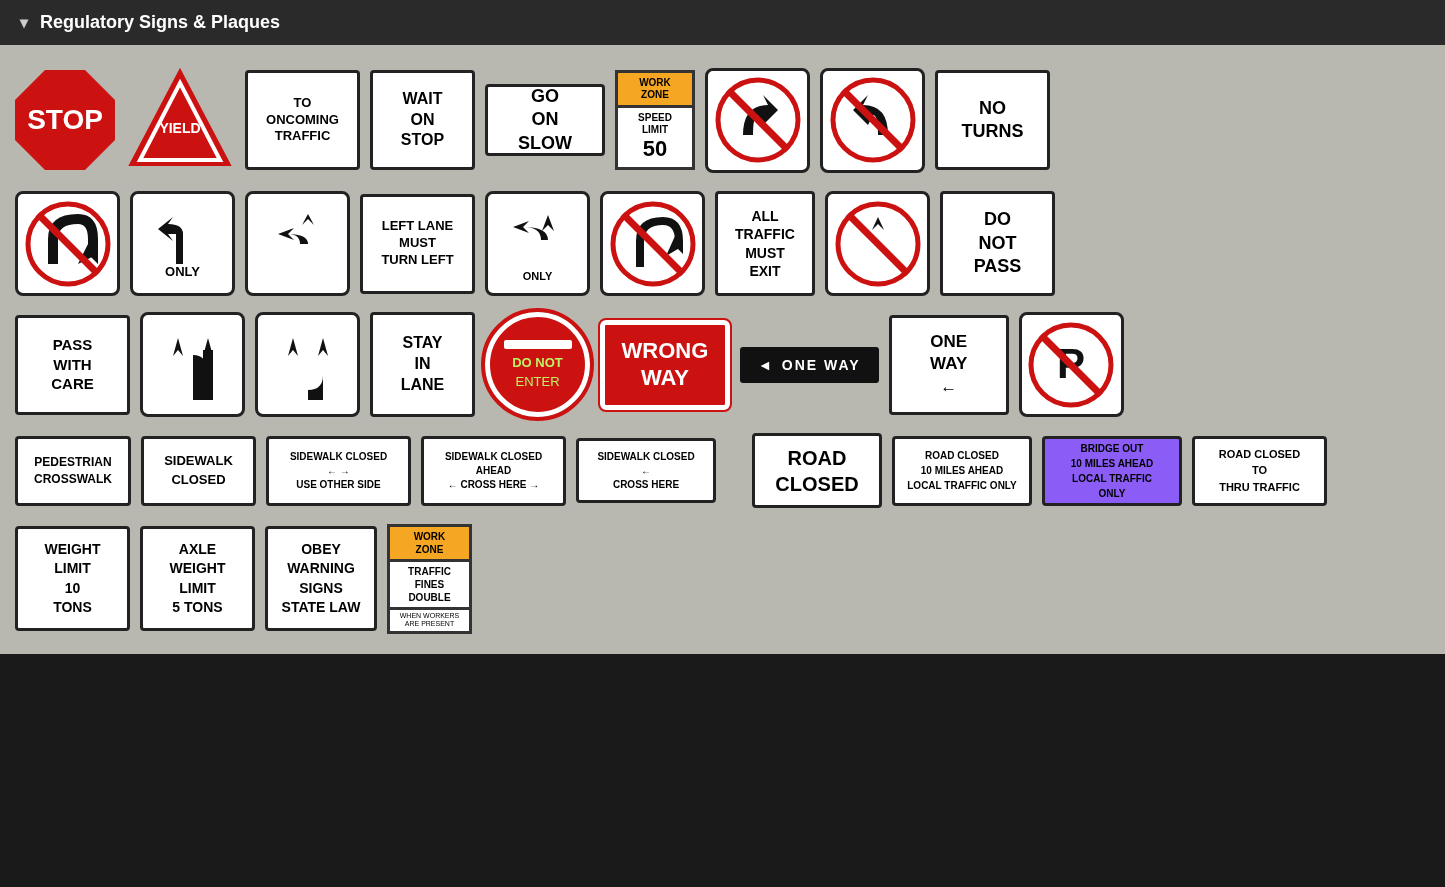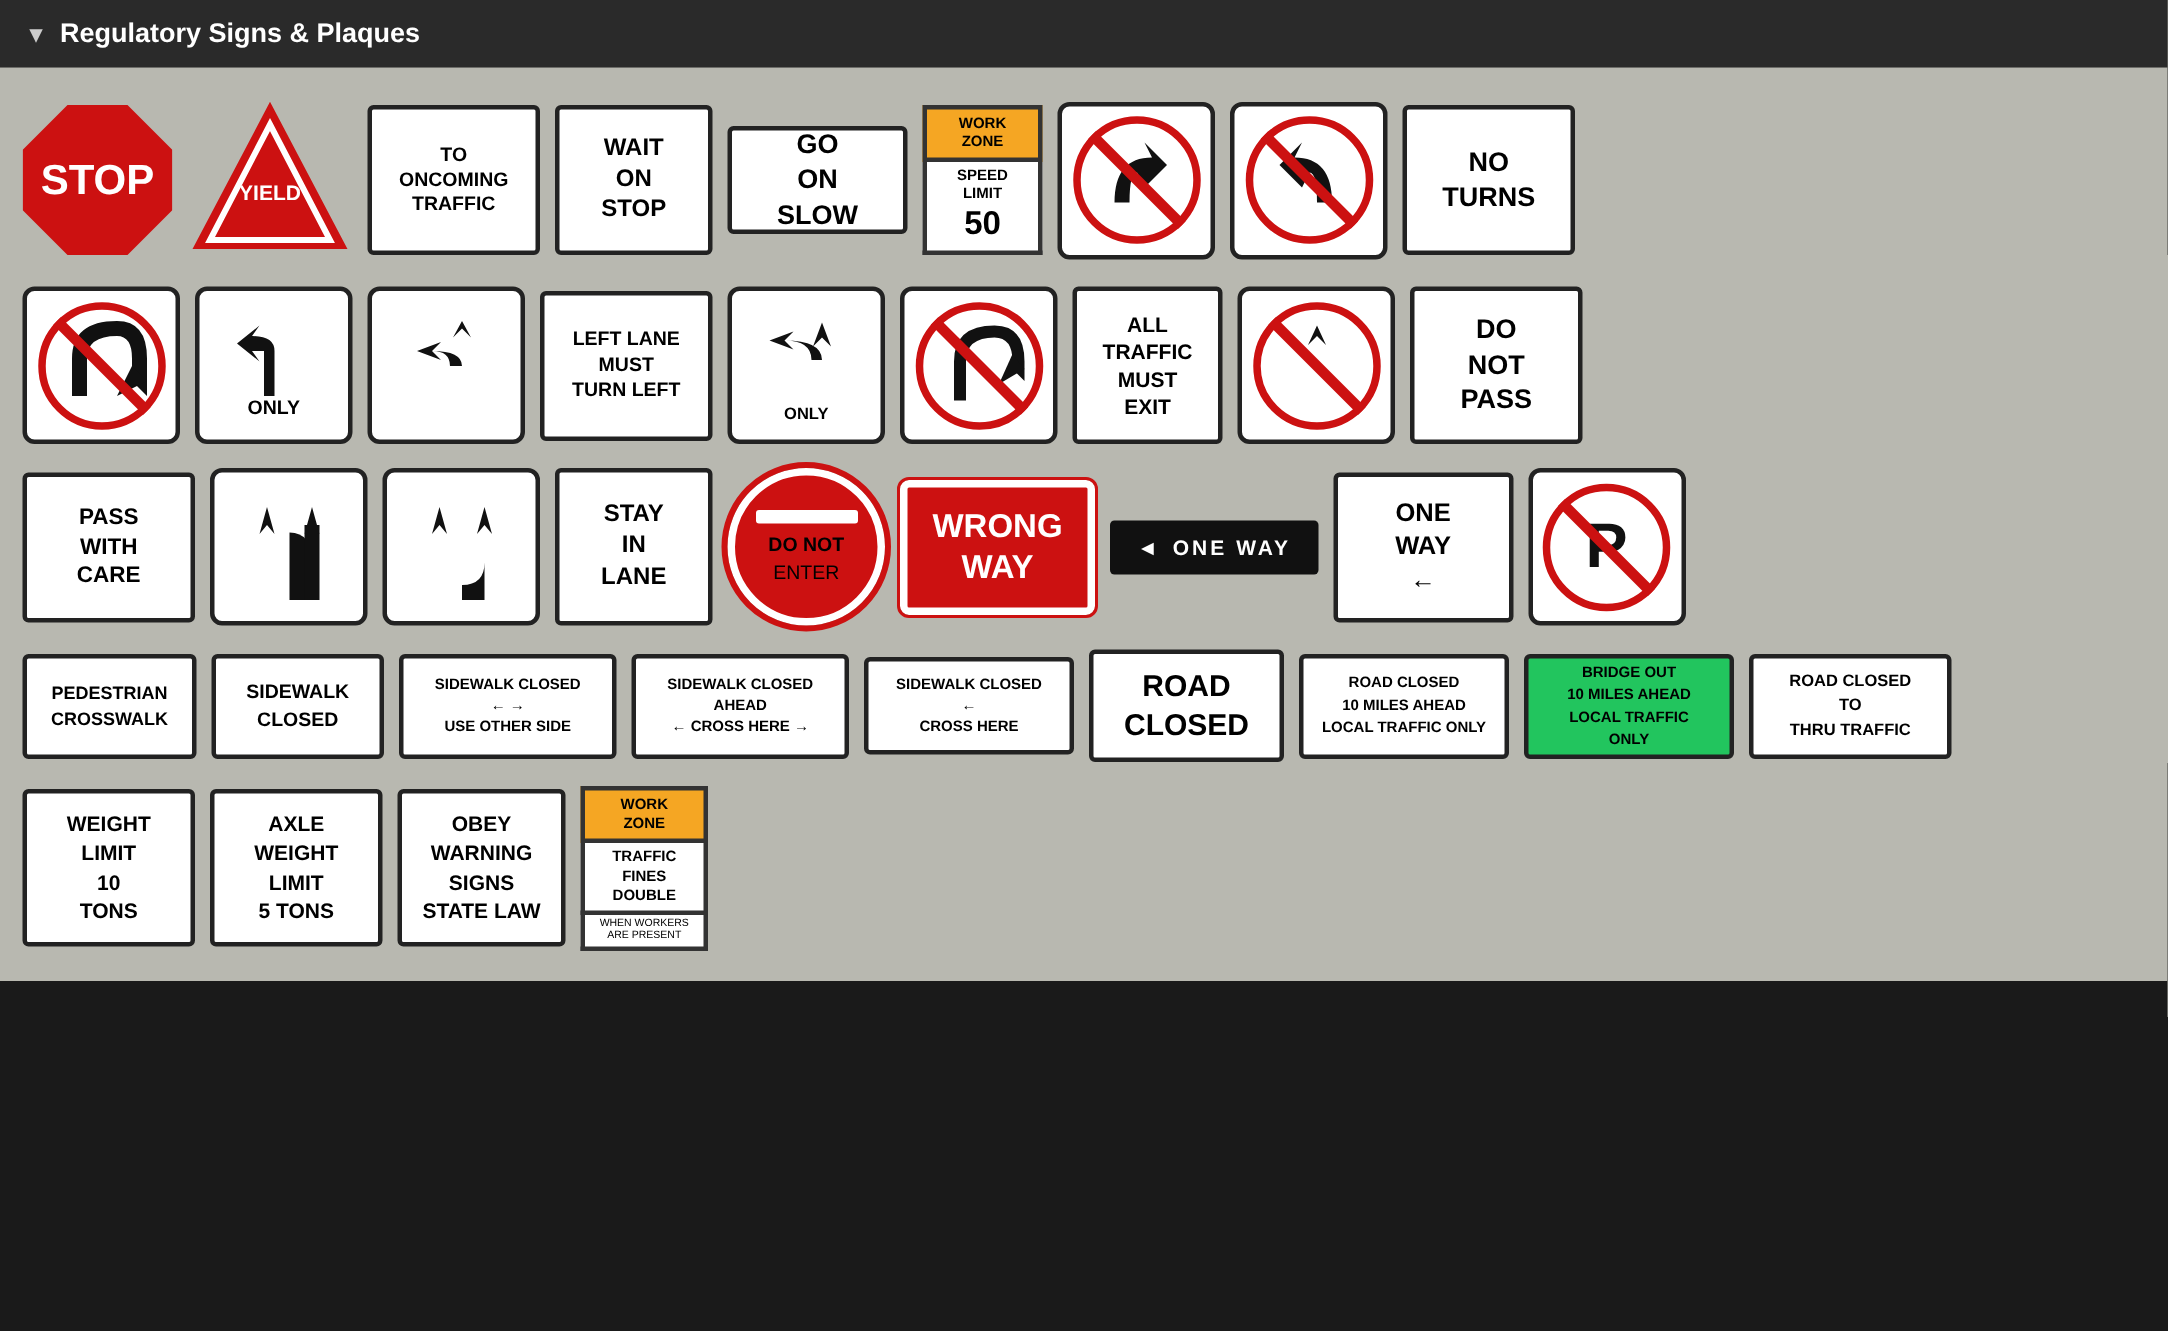--- a/index.html
+++ b/index.html
@@ -179,21 +179,21 @@
 
       <div style="width:105px;height:105px;border-radius:8px;background:#fff;border:3px solid #222;display:flex;align-items:center;justify-content:center;">
         <svg width="80" height="90" viewBox="0 0 80 90">
           <path d="M25 80 L25 30 L20 36 L25 18 L30 36 L25 30 L25 80 Z" fill="#111"></path>
           <path d="M55 80 L55 30 L50 36 L55 18 L60 36 L55 30 L55 55 Q55 70 40 70 L40 80 Z" fill="#111"></path>
         </svg>
       </div>
 
       <div style="width:105px;height:105px;background:#fff;border:3px solid #222;border-radius:4px;display:flex;align-items:center;justify-content:center;text-align:center;font-weight:900;font-size:16px;line-height:1.3;padding:5px;">STAY<br>IN<br>LANE</div>
 
-      <div style="width:105px;height:105px;border-radius:50%;background:#cc1111;border:5px solid #fff;outline:4px solid #cc1111;display:flex;flex-direction:column;align-items:center;justify-content:center;color:#000000;font-size:14px;font-weight:900;gap:4px;">
+      <div style="width:105px;height:105px;border-radius:50%;background:#cc1111;border:5px solid #fff;outline:4px solid #cc1111;display:flex;flex-direction:column;align-items:center;justify-content:center;color:#bef264;font-size:14px;font-weight:900;gap:4px;">
         <div style="background:#fff;height:9px;width:68px;border-radius:2px;"></div>
         <div style="font-size:13px;font-weight:900;margin-top:2px;">DO NOT</div>
         <div style="font-size:13px;font-weight:400;">ENTER</div>
       </div>
 
       <div style="background:#cc1111;color:#fff;width:130px;height:90px;border-radius:6px;display:flex;align-items:center;justify-content:center;font-size:22px;font-weight:900;text-align:center;border:5px solid #fff;outline:2px solid #cc1111;line-height:1.2;">WRONG<br>WAY</div>
 
       <div style="background:#111;color:#fff;padding:10px 18px;display:flex;align-items:center;gap:8px;font-size:14px;font-weight:900;letter-spacing:2px;border-radius:3px;">
         <span>◄</span>
         <span>ONE WAY</span>
@@ -215,25 +215,25 @@
       <div style="width:116px;height:70px;background:#fff;border:3px solid #222;border-radius:4px;display:flex;align-items:center;justify-content:center;text-align:center;font-weight:900;font-size:12px;line-height:1.4;padding:17px;">PEDESTRIAN<br>CROSSWALK</div>
 
       <div style="width:115px;height:70px;background:#fff;border:3px solid #222;border-radius:4px;display:flex;align-items:center;justify-content:center;text-align:center;font-weight:900;font-size:13px;line-height:1.4;padding:8px;">SIDEWALK<br>CLOSED</div>
 
       <div style="width:145px;height:70px;background:#fff;border:3px solid #222;border-radius:4px;display:flex;align-items:center;justify-content:center;text-align:center;font-weight:900;font-size:10px;line-height:1.4;padding:5px;">SIDEWALK CLOSED<br>← →<br>USE OTHER SIDE</div>
 
       <div style="width:145px;height:70px;background:#fff;border:3px solid #222;border-radius:4px;display:flex;align-items:center;justify-content:center;text-align:center;font-weight:900;font-size:10px;line-height:1.4;padding:5px;">SIDEWALK CLOSED<br>AHEAD<br>← CROSS HERE →</div>
 
       <div style="width:140px;height:65px;background:#fff;border:3px solid #222;border-radius:4px;display:flex;align-items:center;justify-content:center;text-align:center;font-weight:900;font-size:10px;line-height:1.4;padding:5px;">SIDEWALK CLOSED<br>←<br>CROSS HERE</div>
 
-      <div style="width:130px;height:75px;background:#fff;border:3px solid #222;border-radius:4px;display:flex;align-items:center;justify-content:center;text-align:center;font-weight:900;font-size:20px;line-height:1.3;padding:5px;">ROAD<br>CLOSED</div>
+      <div style="width:130px;height:75px;background:#fff;border:3px solid #222;border-radius:4px;display:flex;align-items:center;justify-content:center;text-align:center;font-weight:900;font-size:20px;line-height:1.3;padding:5px;margin-left:26px;">ROAD<br>CLOSED</div>
 
       <div style="width:140px;height:70px;background:#fff;border:3px solid #222;border-radius:4px;display:flex;align-items:center;justify-content:center;text-align:center;font-weight:900;font-size:10px;line-height:1.5;padding:5px;">ROAD CLOSED<br>10 MILES AHEAD<br>LOCAL TRAFFIC ONLY</div>
 
-      <div style="width:140px;height:70px;background:#22c55e;border:3px solid #222;border-radius:4px;display:flex;align-items:center;justify-content:center;text-align:center;font-weight:900;font-size:10px;line-height:1.5;padding:16px;">BRIDGE OUT<br>10 MILES AHEAD<br>LOCAL TRAFFIC ONLY</div>
+      <div style="width:140px;height:70px;background:#8b5cf6;border:3px solid #222;border-radius:4px;display:flex;align-items:center;justify-content:center;text-align:center;font-weight:900;font-size:10px;line-height:1.5;padding:16px;">BRIDGE OUT<br>10 MILES AHEAD<br>LOCAL TRAFFIC ONLY</div>
 
       <div style="width:135px;height:70px;background:#fff;border:3px solid #222;border-radius:4px;display:flex;align-items:center;justify-content:center;text-align:center;font-weight:900;font-size:11px;line-height:1.5;padding:5px;">ROAD CLOSED<br>TO<br>THRU TRAFFIC</div>
     </div>
 
     <div class="row">
 
       <div style="width:115px;height:105px;background:#fff;border:3px solid #222;border-radius:4px;display:flex;align-items:center;justify-content:center;text-align:center;font-weight:900;font-size:14px;line-height:1.4;padding:5px;">WEIGHT<br>LIMIT<br>10<br>TONS</div>
 
       <div style="width:115px;height:105px;background:#fff;border:3px solid #222;border-radius:4px;display:flex;align-items:center;justify-content:center;text-align:center;font-weight:900;font-size:14px;line-height:1.4;padding:5px;">AXLE<br>WEIGHT<br>LIMIT<br>5 TONS</div>
 

